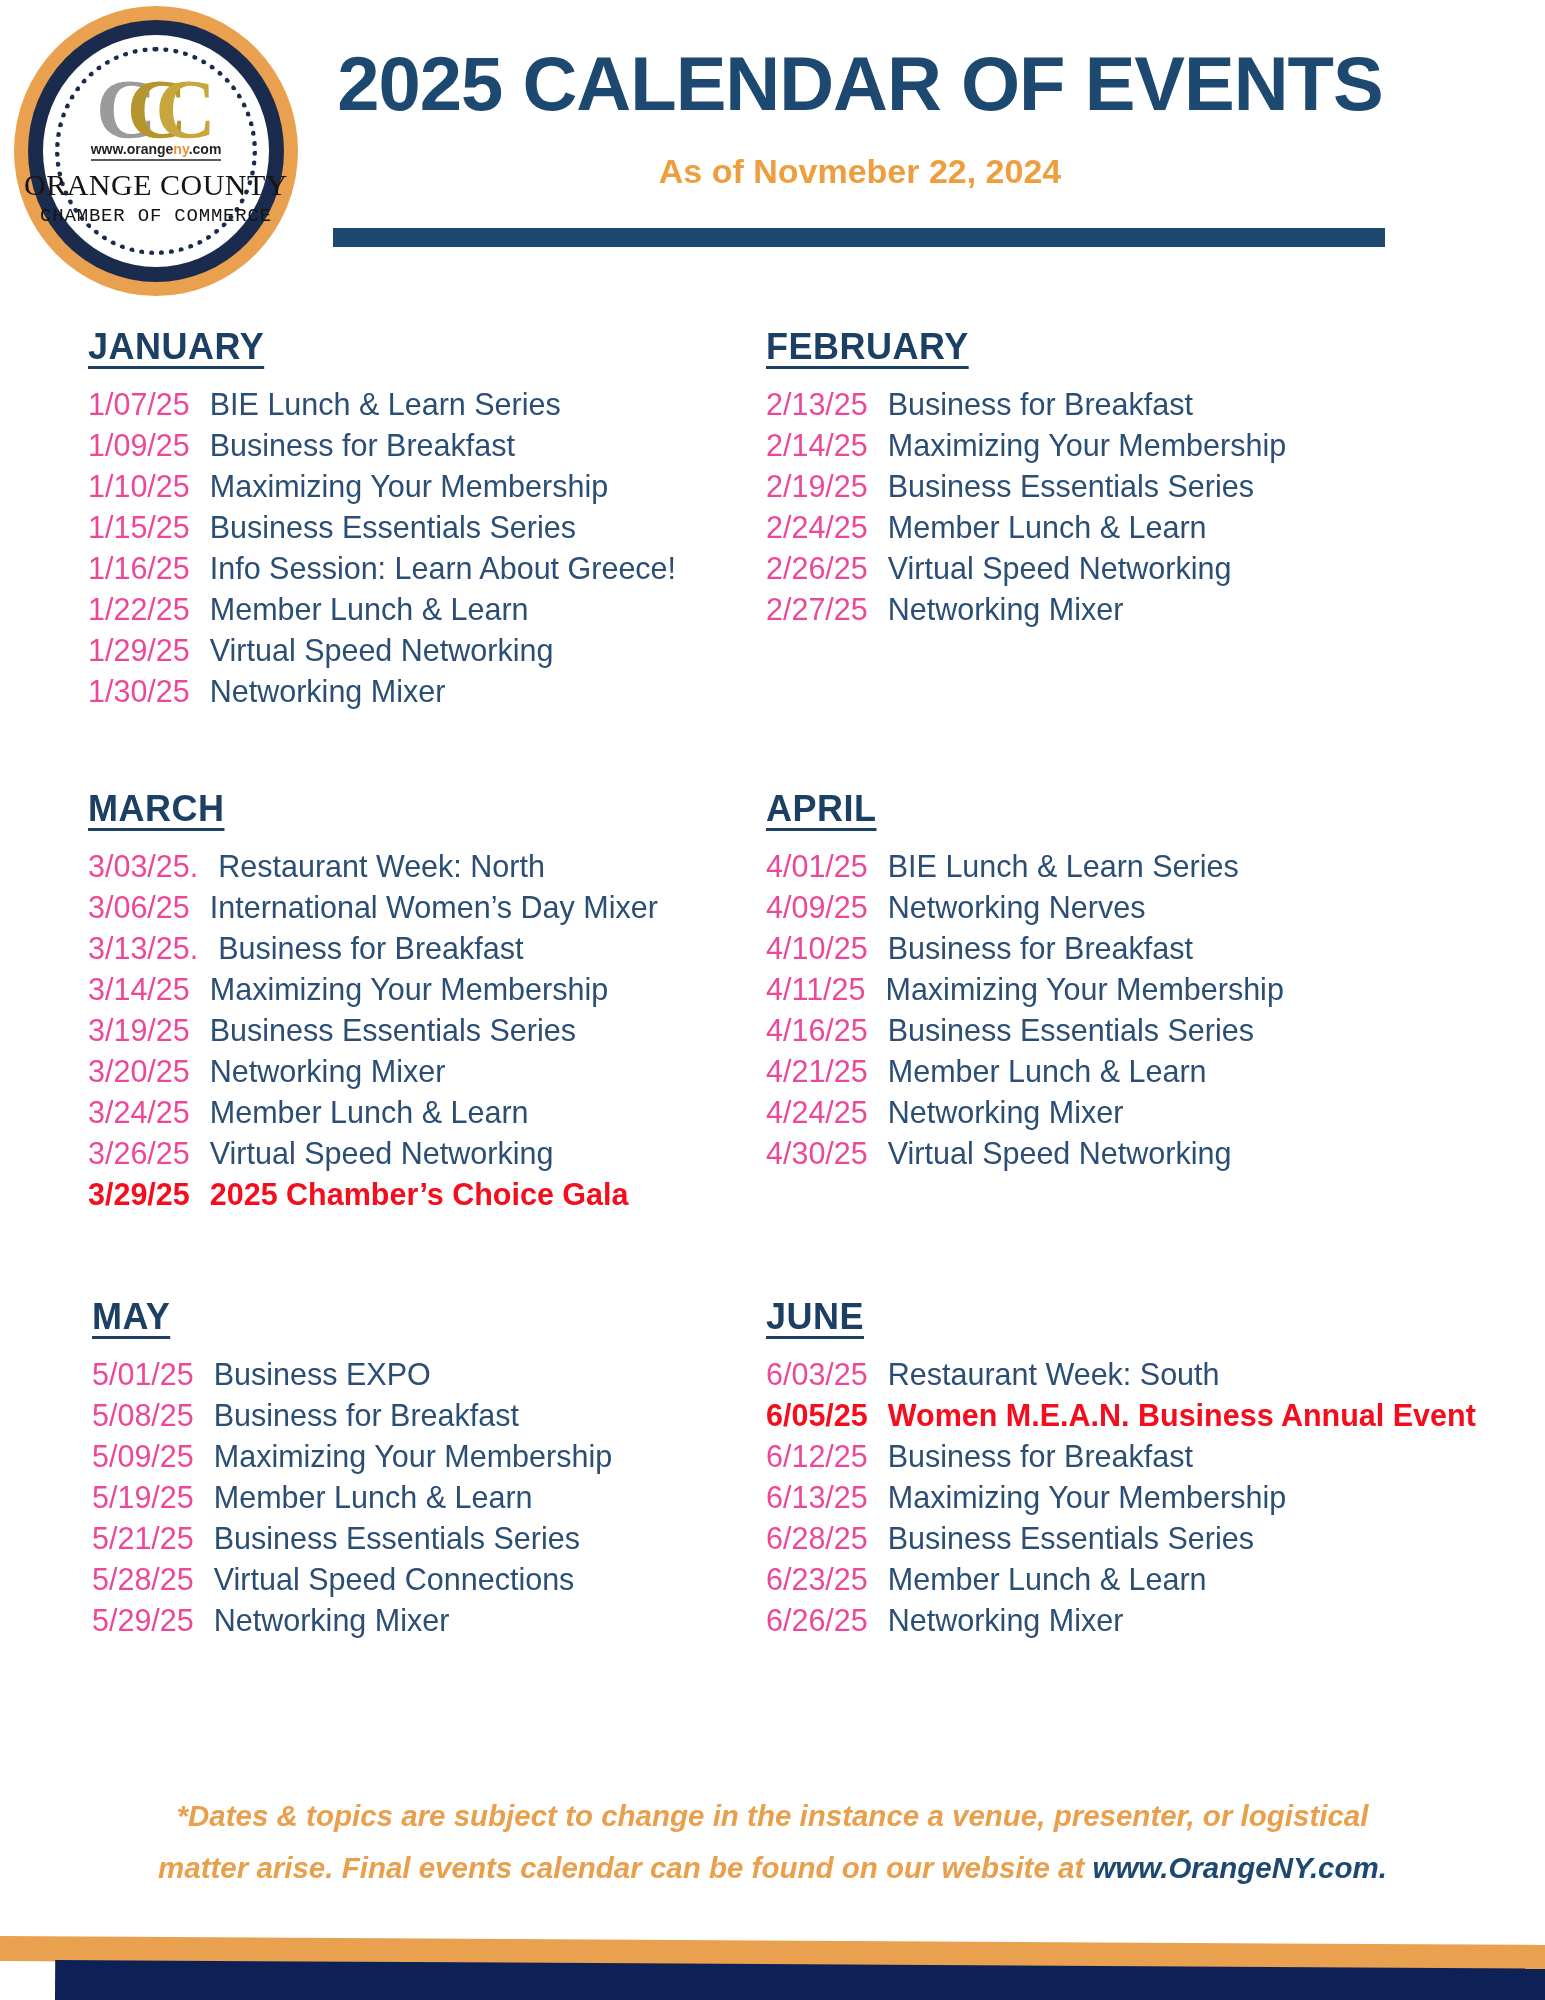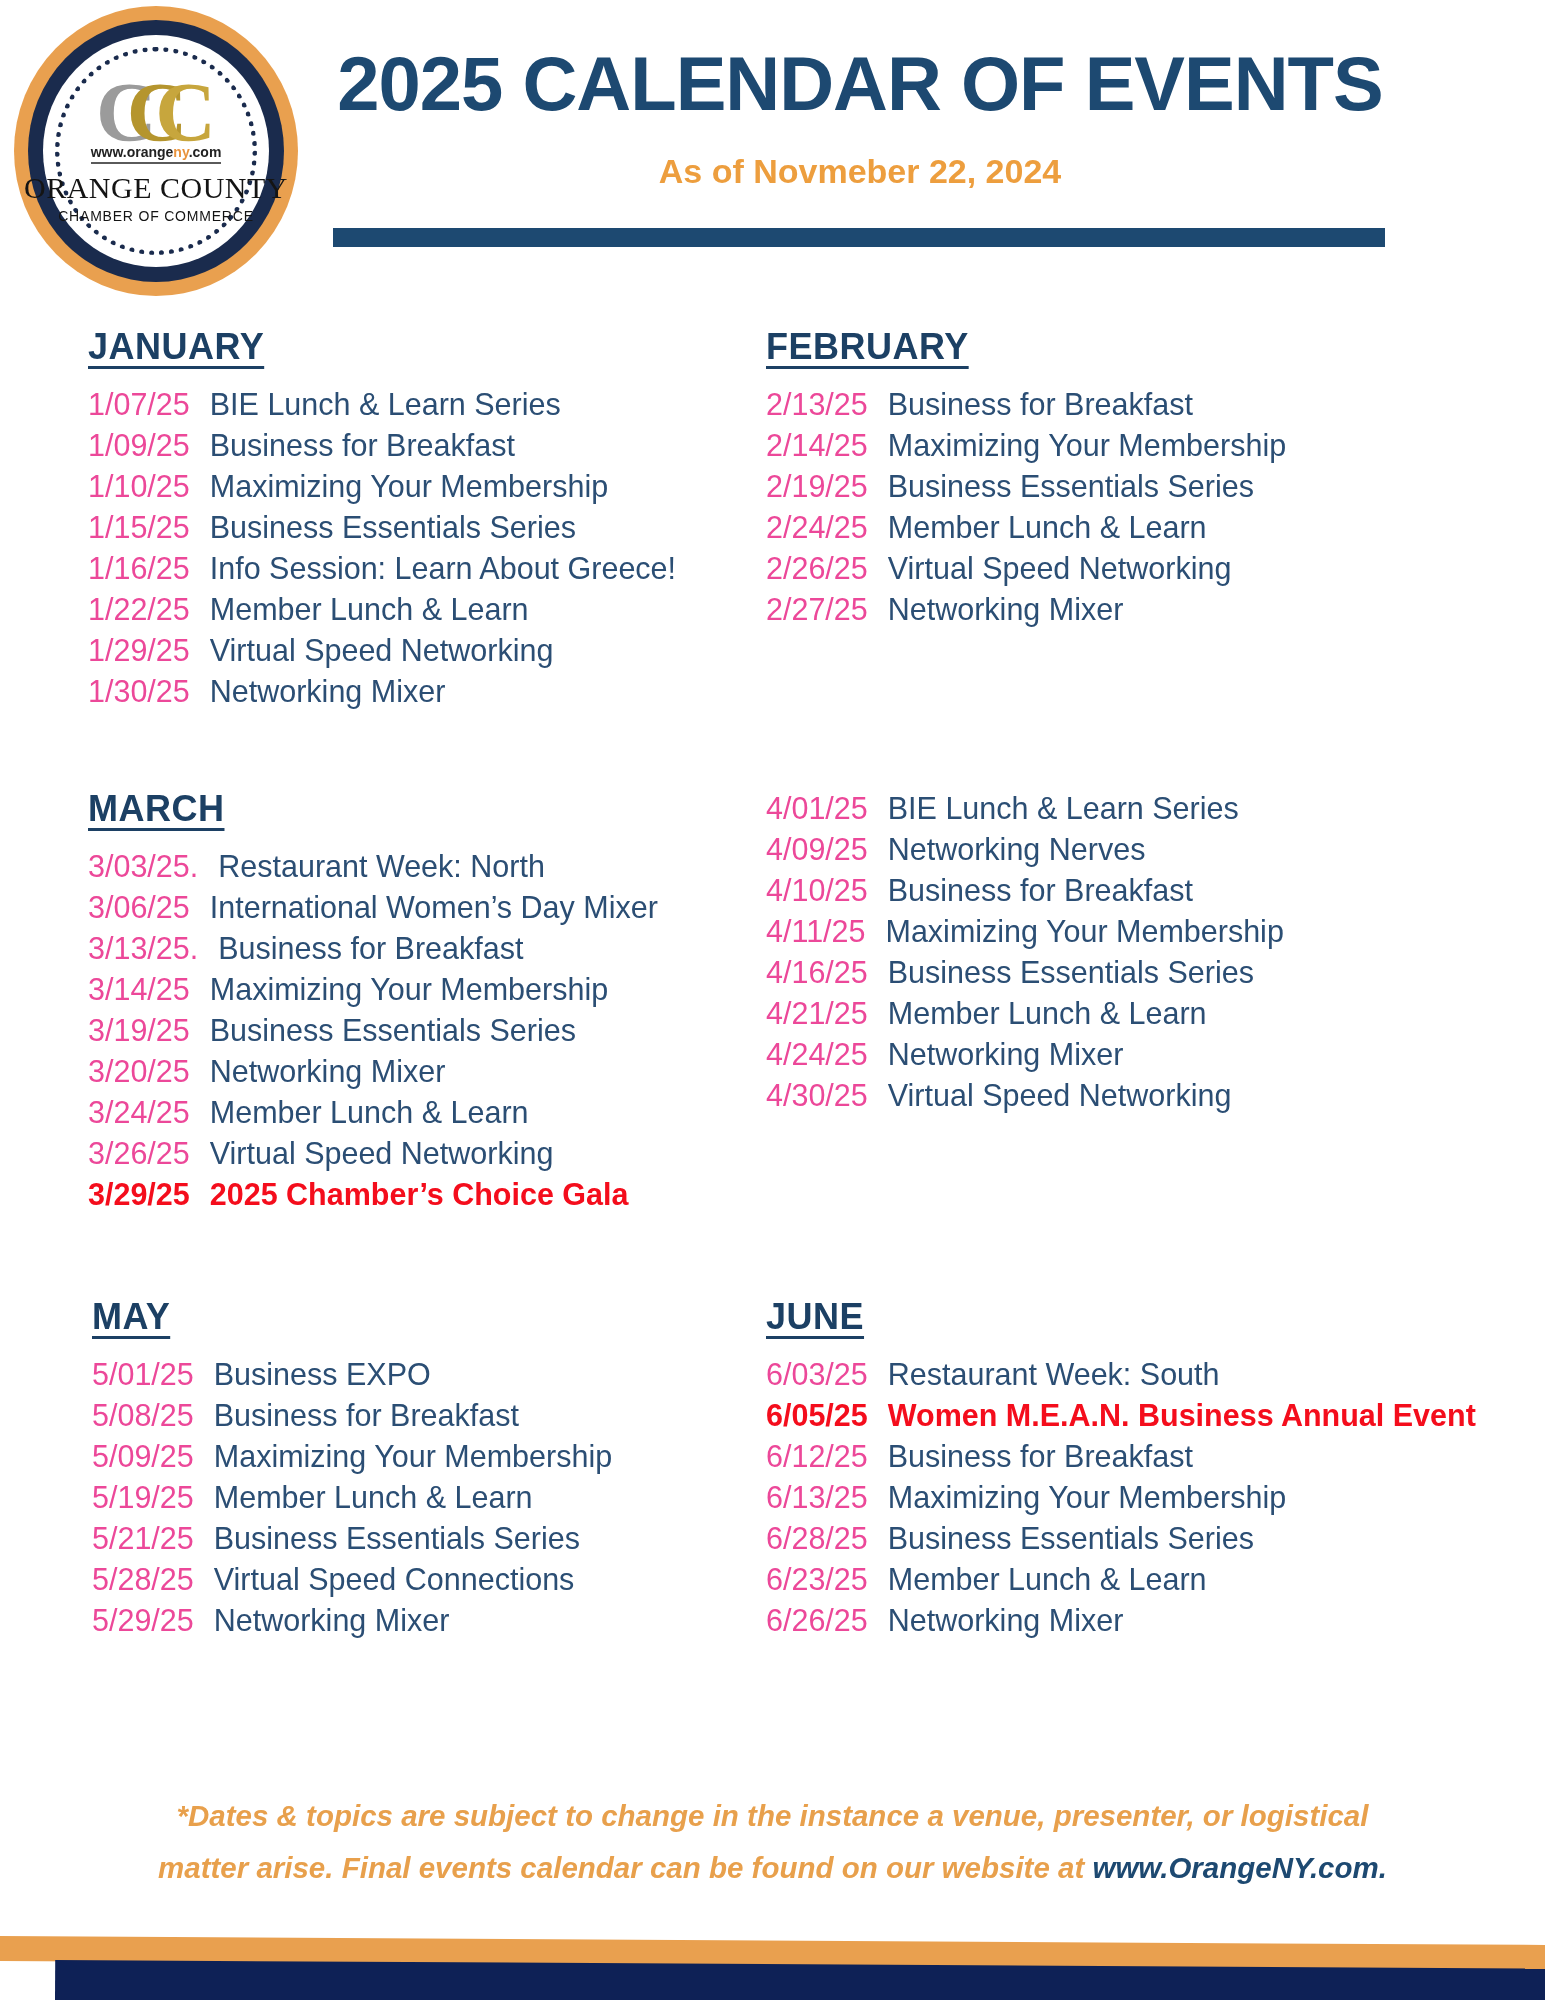--- a/index.html
+++ b/index.html
@@ -22,21 +22,21 @@
   .monogram { display:flex; height:64px; align-items:flex-end;
     font-family:"Liberation Serif", serif; font-weight:bold; font-size:84px; line-height:58px; }
   .monogram .c1 { color:#9b9b9b; }
   .monogram .c2 { color:#b5952e; margin-left:-30px; }
   .monogram .c3 { color:#c7a63d; margin-left:-32px; }
   .logo-url { font-size:14px; font-weight:bold; color:#222;
     border-bottom:2px solid #5a5a5a; padding-bottom:2px; margin-top:2px; }
   .logo-url .ny { color:#E8923B;text-align:center; }
   .logo-name { font-family:"Liberation Serif", serif; font-size:30px; color:#141414;
     margin-top:7px; letter-spacing:0.5px; white-space:nowrap; }
-  .logo-sub  { font-family:Liberation Sans, sans-serif; font-size:14px; color:#141414;
+  .logo-sub  { font-family:Liberation Mono, monospace; font-size:19px; color:#141414;
     margin-top:3px; letter-spacing:0.8px; white-space:nowrap; }
 
   
   .header-title {
     position:absolute; left:330px; top:40px; width:1060px; text-align:center;
     font-size:76px; font-weight:bold; color:#1D4971; letter-spacing:-1px; white-space:nowrap;
   }
   .header-subtitle {
     position:absolute; left:330px; top:152px; width:1060px; text-align:center;
     font-size:34px; font-weight:bold; color:#ED9E3E; white-space:nowrap;
@@ -205,20 +205,21 @@
           <span class="date">3/26/25</span>
           <span class="title">Virtual Speed Networking</span>
         </div>
         <div class="event red">
           <span class="date">3/29/25</span>
           <span class="title">2025 Chamber’s Choice Gala</span>
         </div>
       </div>
     </div>
   <div class="month" id="m3">
+      <div class="month-title">APRIL</div>
       <div class="event-list">
         <div class="event">
           <span class="date">4/01/25</span>
           <span class="title">BIE Lunch &amp; Learn Series</span>
         </div>
         <div class="event">
           <span class="date">4/09/25</span>
           <span class="title">Networking Nerves</span>
         </div>
         <div class="event">

